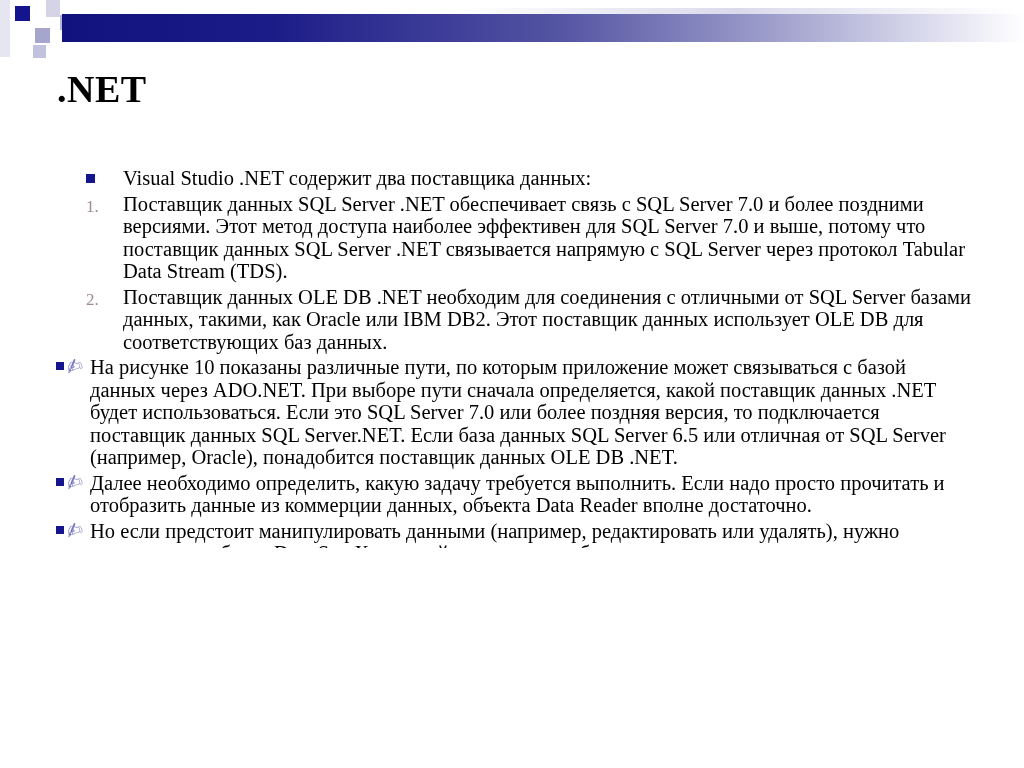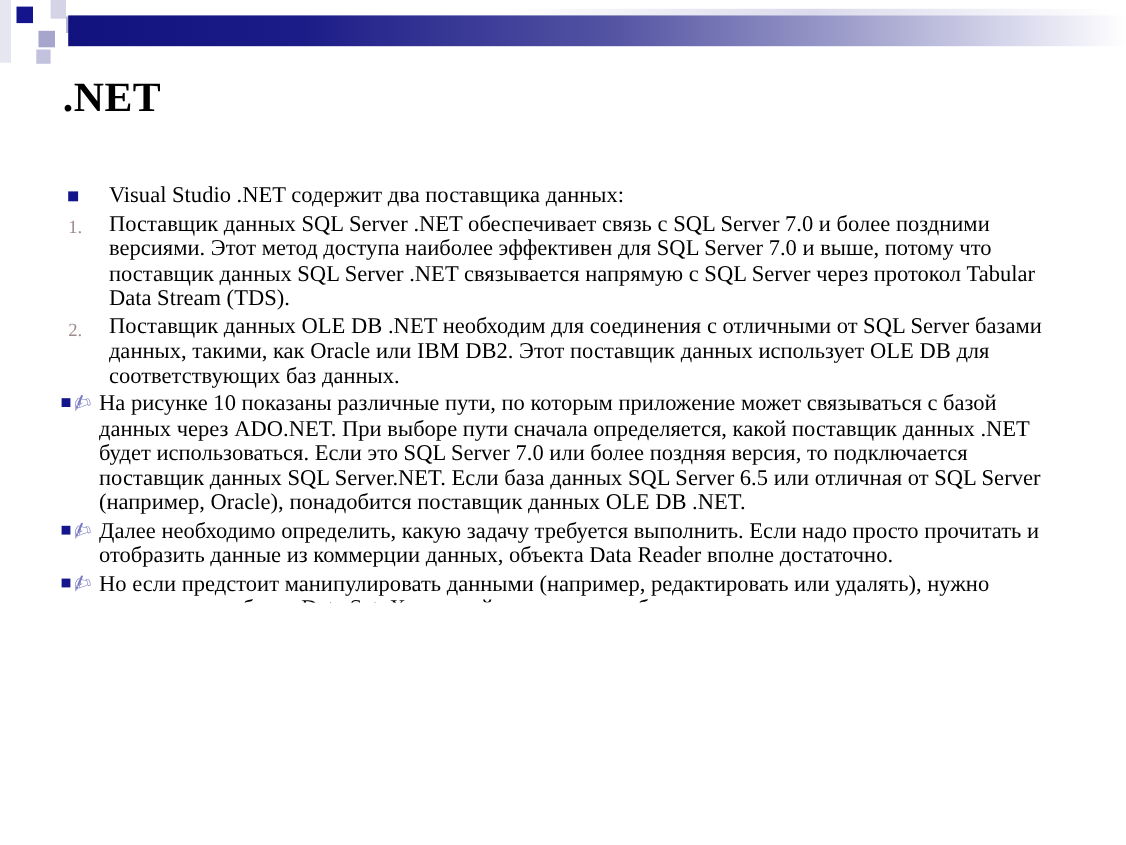--- a/index.html
+++ b/index.html
@@ -38,21 +38,21 @@
   
   .title {
     position: absolute; left: 57px; top: 70px;
     font-size: 38px; font-weight: bold; line-height: 1;
     letter-spacing: 0.5px;
   }
 
   
   .content { position: absolute; left: 55px; top: 167px; width: 917px; }
   .row { position: relative; margin-bottom: 3px; font-size: 20.5px; line-height: 22.5px; }
-  .row.lvl1 { padding-left: 44px; }
+  .row.lvl1 { padding-left: 44px; margin-left: 24px; }
   .row.hand { padding-left: 35px; }
 
   .bullet-sq { position: absolute; width: 9px; height: 9px; background: #14148c; }
   .row.lvl1 .bullet-sq { left: 7px; top: 7px; }
   .row.hand .bullet-sq { left: 1px; top: 6px; width: 8px; height: 8px; }
 
   .num {
     position: absolute; left: 7px; top: 3px;
     font-size: 17px; color: #9e8c8c;
   }

